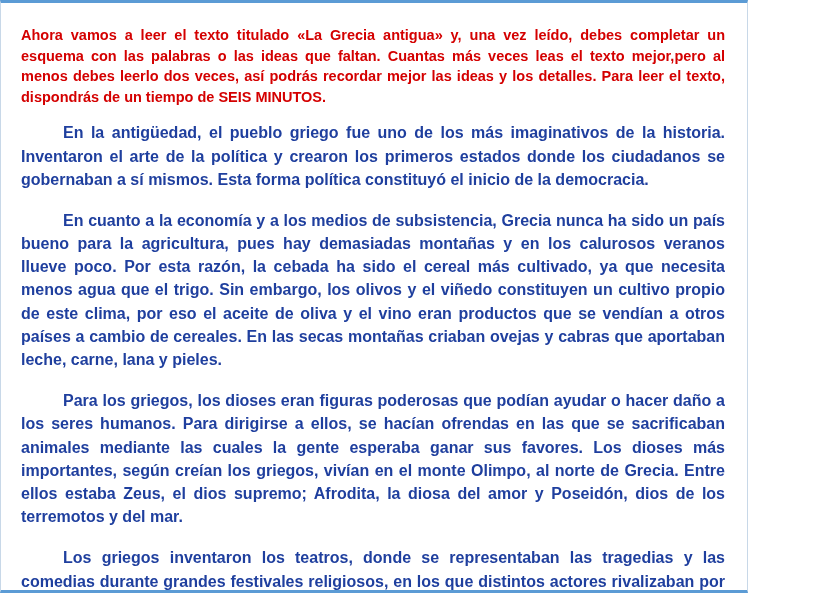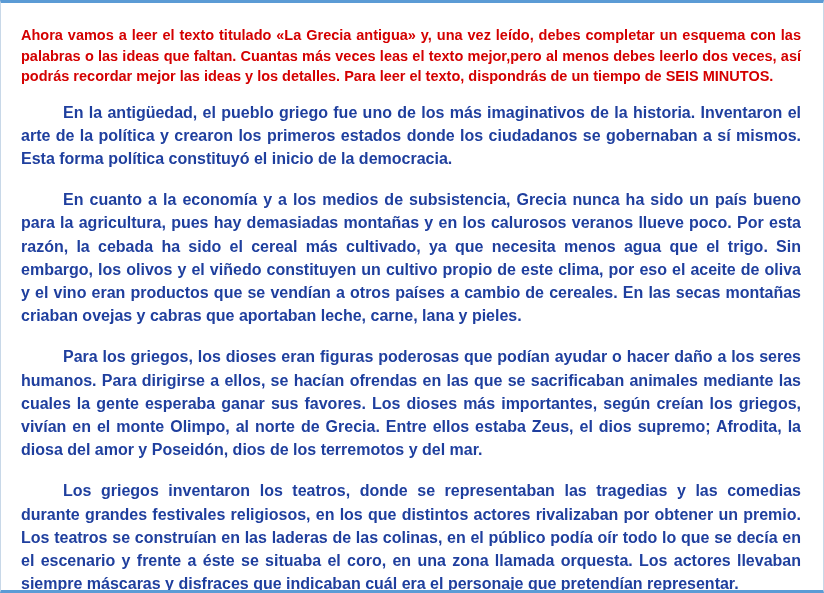--- a/index.html
+++ b/index.html
@@ -7,21 +7,21 @@
     padding: 0;
   }
   body {
     width: 824px;
     height: 593px;
     background: #ffffff;
     font-family: "Liberation Sans", sans-serif;
   }
   .page {
     box-sizing: border-box;
-    width: 824px;
+    width: 748px;
     height: 593px;
     background: #ffffff;
     border-top: 3px solid #5b9bd5;
     border-bottom: 3px solid #5b9bd5;
     border-left: 1px solid #c8d8e8;
     border-right: 1px solid #c8d8e8;
     padding: 22px 18px 8px 18px;
     overflow: hidden;
   }
   .intro {

